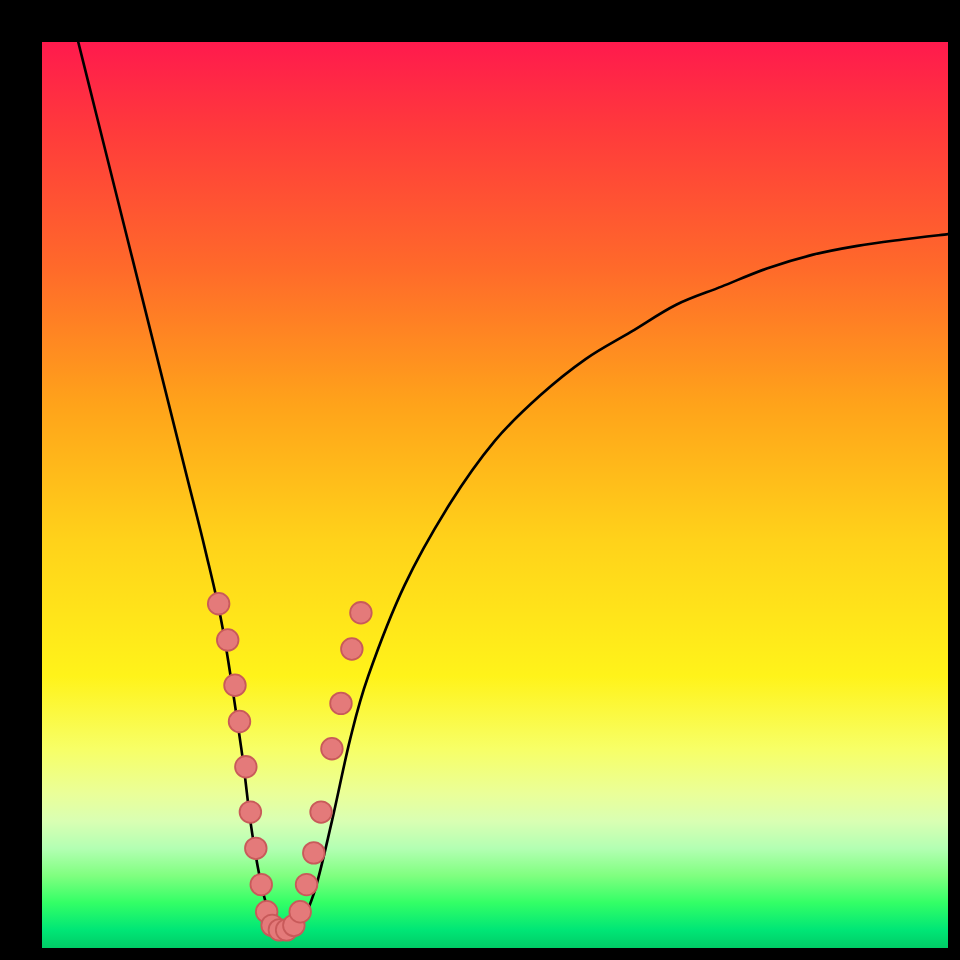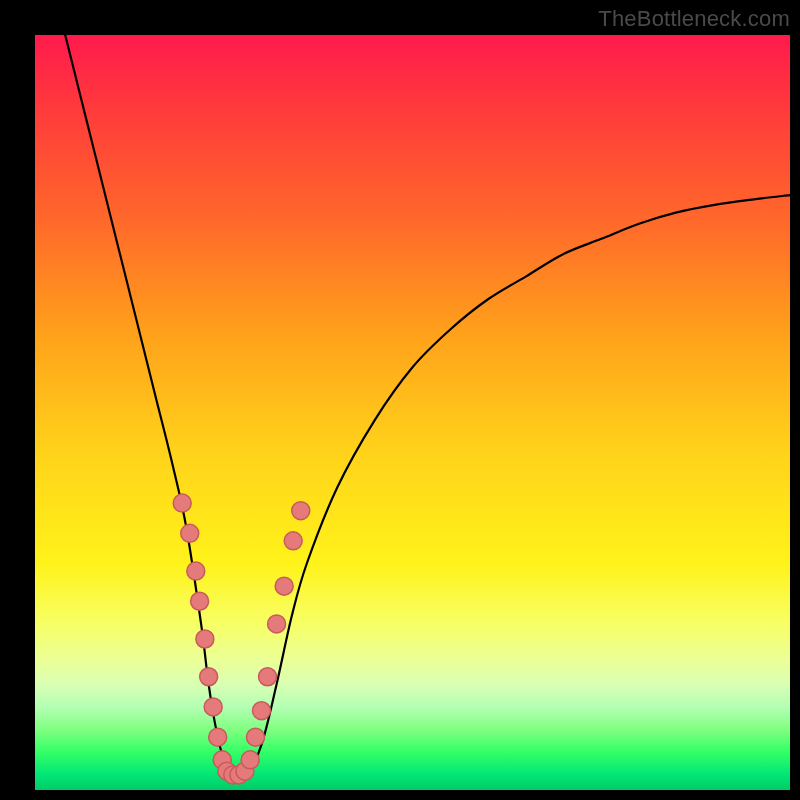--- a/index.html
+++ b/index.html
@@ -62,21 +62,20 @@
   .dot {
     fill: #e47a7a;
     stroke: #c85a5a;
     stroke-width: 1.5;
   }
 </style>
 </head>
 <body>
 
 <div class="frame">
-  <div class="watermark">TheBottleneck.com</div>
   <div class="plot-area">
     <svg class="curve" viewBox="0 0 755 755" preserveAspectRatio="none">
       <path id="curve-path" fill="none" stroke="#000000" stroke-width="2.2" stroke-linecap="round" d="M 30.20 0.00 C 32.72 10.07, 40.27 40.27, 45.30 60.40 C 50.33 80.53, 55.37 100.67, 60.40 120.80 C 65.43 140.93, 70.47 161.07, 75.50 181.20 C 80.53 201.33, 85.57 221.47, 90.60 241.60 C 95.63 261.73, 100.67 281.87, 105.70 302.00 C 110.73 322.13, 115.77 342.27, 120.80 362.40 C 125.83 382.53, 130.87 401.41, 135.90 422.80 C 140.93 444.19, 145.97 463.07, 151.00 490.75 C 156.03 518.43, 162.32 562.48, 166.10 588.90 C 169.88 615.32, 171.13 631.68, 173.65 649.30 C 176.17 666.92, 178.68 682.02, 181.20 694.60 C 183.72 707.18, 186.23 717.25, 188.75 724.80 C 191.27 732.35, 192.53 737.38, 196.30 739.90 C 200.08 742.42, 206.37 744.93, 211.40 739.90 C 216.43 734.87, 221.47 724.80, 226.50 709.70 C 231.53 694.60, 236.57 670.69, 241.60 649.30 C 246.63 627.91, 251.67 601.48, 256.70 581.35 C 261.73 561.22, 264.25 549.89, 271.80 528.50 C 279.35 507.11, 290.68 476.91, 302.00 453.00 C 313.32 429.09, 327.17 405.18, 339.75 385.05 C 352.33 364.92, 364.92 347.30, 377.50 332.20 C 390.08 317.10, 402.67 305.77, 415.25 294.45 C 427.83 283.13, 440.42 273.06, 453.00 264.25 C 465.58 255.44, 478.17 249.15, 490.75 241.60 C 503.33 234.05, 515.92 225.24, 528.50 218.95 C 541.08 212.66, 553.67 208.88, 566.25 203.85 C 578.83 198.82, 591.42 193.15, 604.00 188.75 C 616.58 184.35, 629.17 180.57, 641.75 177.42 C 654.33 174.28, 666.92 172.01, 679.50 169.88 C 692.08 167.74, 704.67 166.23, 717.25 164.59 C 729.83 162.95, 748.71 160.82, 755.00 160.06"></path>
       <g id="markers-group">
           <circle cx="147.22" cy="468.10" r="9" class="dot" fill="#e47a7a" stroke="#c85a5a"></circle>
           <circle cx="154.77" cy="498.30" r="9" class="dot" fill="#e47a7a" stroke="#c85a5a"></circle>
           <circle cx="160.81" cy="536.05" r="9" class="dot" fill="#e47a7a" stroke="#c85a5a"></circle>
           <circle cx="164.59" cy="566.25" r="9" class="dot" fill="#e47a7a" stroke="#c85a5a"></circle>
           <circle cx="169.88" cy="604.00" r="9" class="dot" fill="#e47a7a" stroke="#c85a5a"></circle>
           <circle cx="173.65" cy="641.75" r="9" class="dot" fill="#e47a7a" stroke="#c85a5a"></circle>

